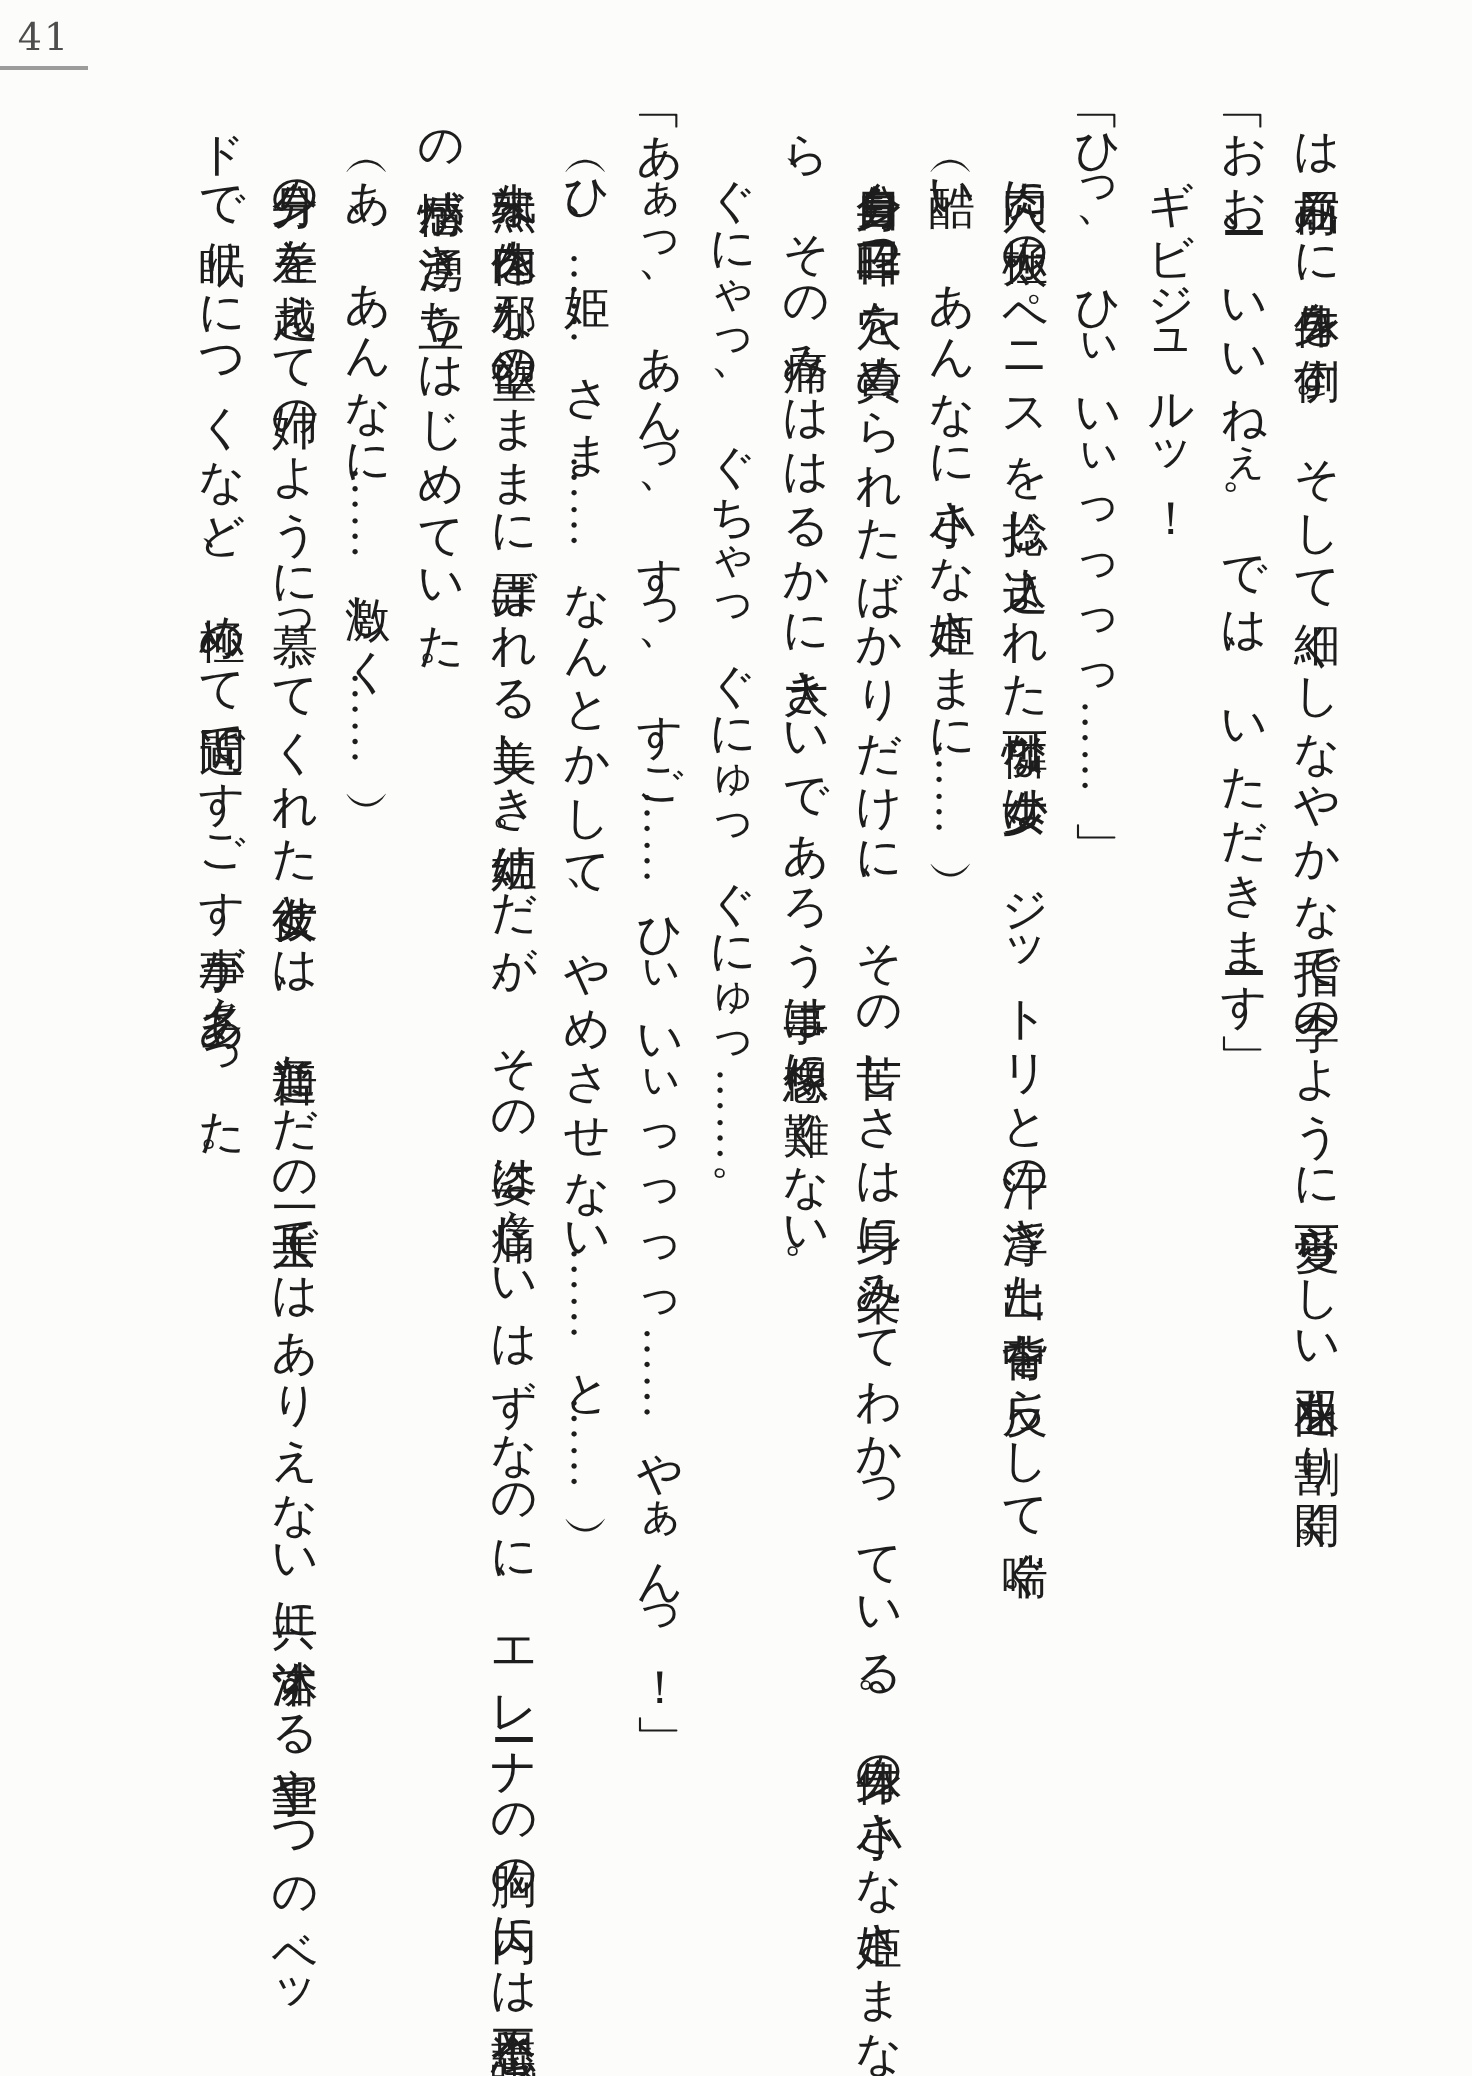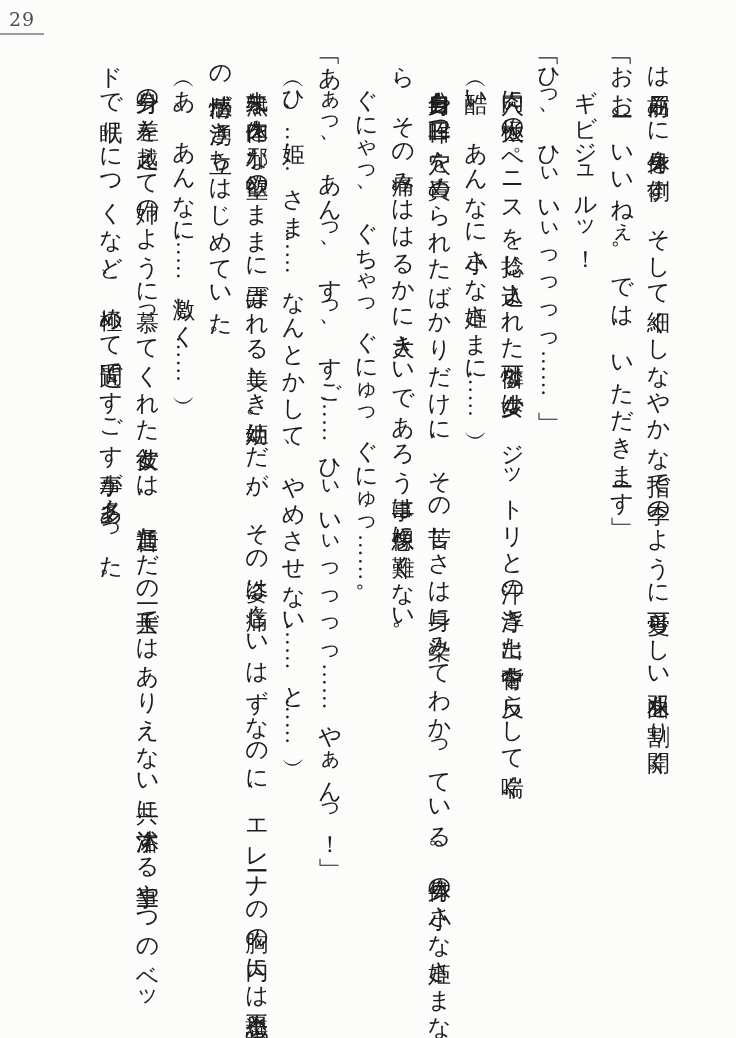--- a/index.html
+++ b/index.html
@@ -50,21 +50,21 @@
     padding: 0;
   }
   .text-block p.indent {
     text-indent: 1em;
   }
 </style>
 </head>
 <body>
 
 <div class="page">
-  <div class="page-num">29</div>
+  <div class="page-num">41</div>
 
   <div class="text-block" lang="ja">
       <p lang="ja">は前屈みに身体を倒す。そして細くしなやかな指で李のように可愛らしい双曲を割り開く。</p>
       <p lang="ja">「おおー、いいねぇ。では、いただきまーす」</p>
       <p lang="ja" class="indent">ギビジュルッ！</p>
       <p lang="ja">「ひっ、ひぃいぃっっっっ……」</p>
       <p lang="ja" class="indent">肉穴に極太のペニスを捻じ込まれた可憐な少女は、ジットリと汗の浮き出た背中を反らして喘ぐ。</p>
       <p lang="ja" class="indent">（酷い、あんなに小さな姫さまに……）</p>
       <p lang="ja" class="indent">自分自身も昨日二つ穴を責められたばかりだけに、その苦しさは身に染みてわかっている。身体の小さな姫さまなら、その痛みははるかに大きいであろう事は想像に難くない。</p>
       <p lang="ja" class="indent">ぐにゃっ、ぐちゃっぐにゅっぐにゅっ……。</p>

